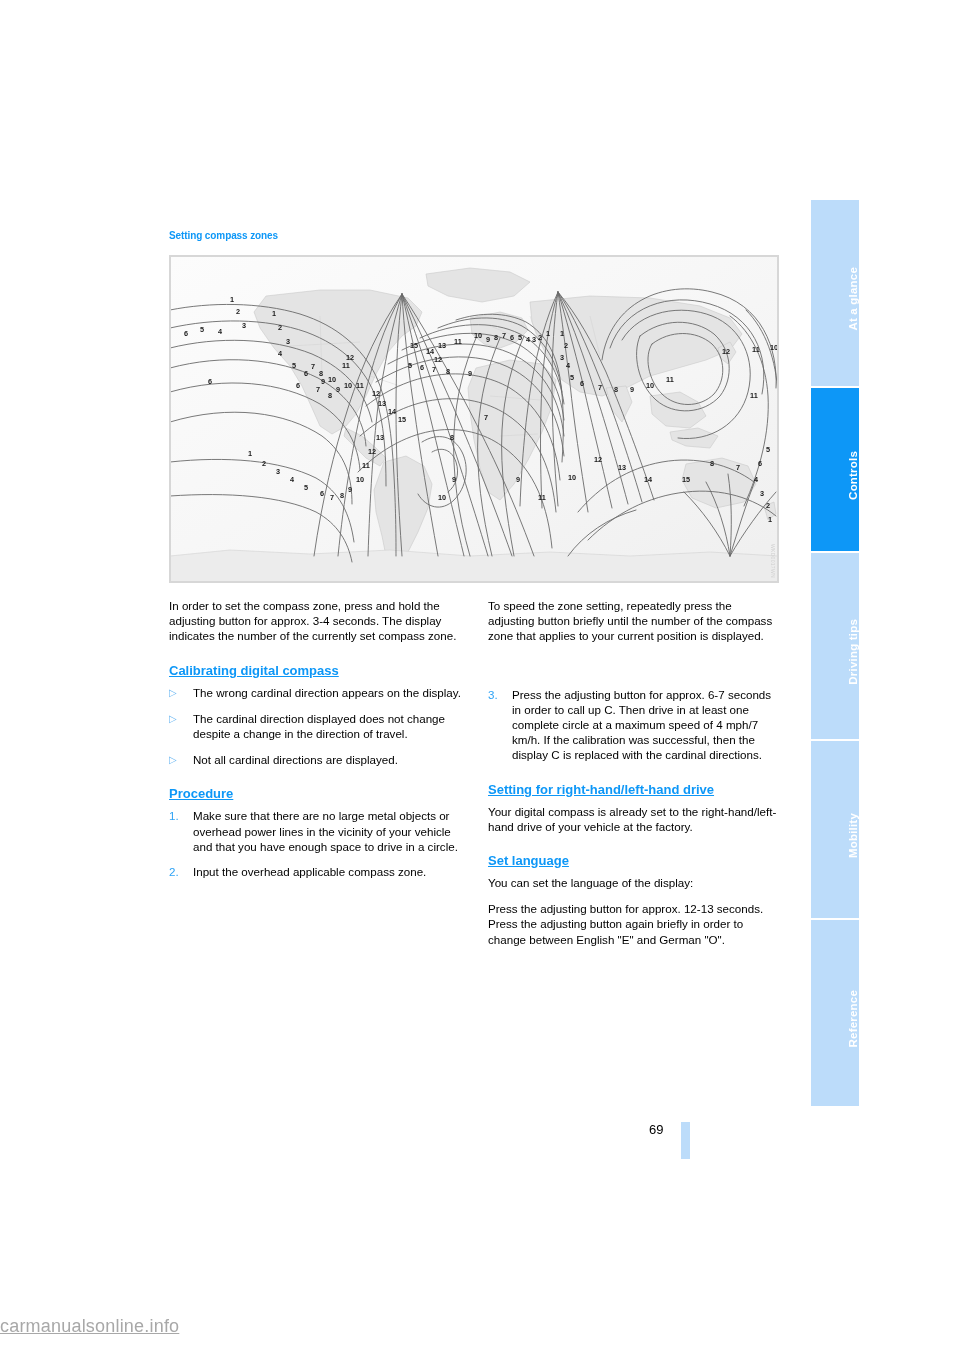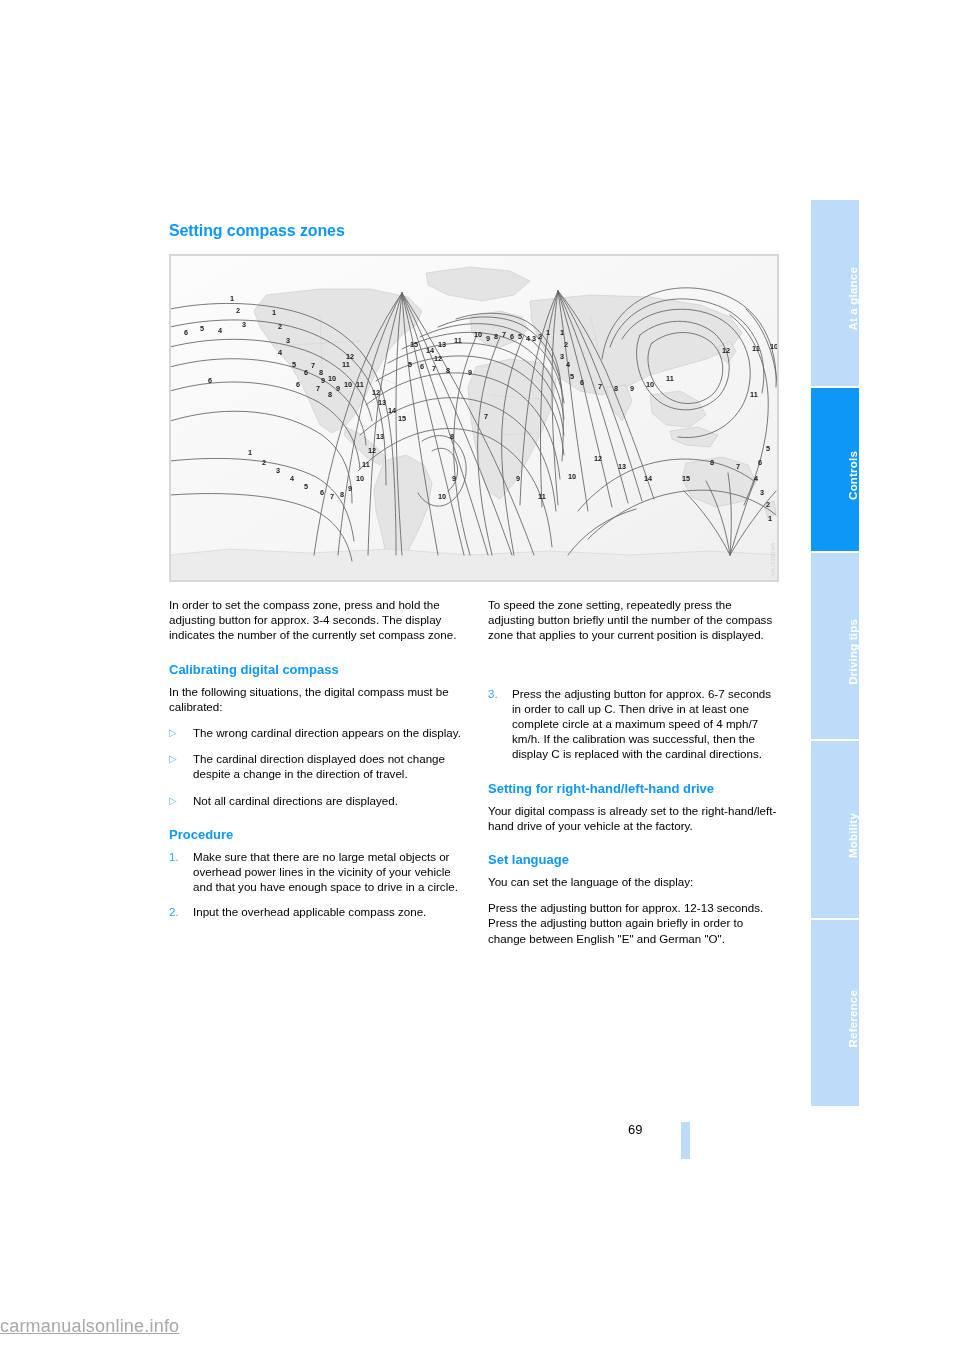--- a/index.html
+++ b/index.html
@@ -55,24 +55,24 @@
 
   
   .content {
     position: absolute;
     left: 169px;
     top: 222px;
     width: 612px;
   }
 
   h1.section-title {
-    font-size: 16px;
+    font-size: 10px;
     font-weight: bold;
     color: #0d97f7;
-    margin: 0 0 14px 0;
+    margin: 8px 0 14px 0;
     letter-spacing: -0.1px;
   }
 
   
   .figure {
     width: 610px;
     height: 328px;
     border: 1px solid #d7d7d7;
     background: #fdfdfd;
     position: relative;
@@ -102,20 +102,21 @@
     font-size: 11.6px;
     line-height: 15.2px;
     color: #000000;
     margin: 0 0 11px 0;
   }
   h2.sub {
     font-size: 13px;
     font-weight: bold;
     color: #0d97f7;
     margin: 19px 0 7px 0;
+    text-decoration: underline;
   }
 
   ul.arrow-list { list-style: none; margin: 0 0 2px 0; padding: 0; }
   ul.arrow-list li {
     position: relative;
     padding-left: 24px;
     font-size: 11.6px;
     line-height: 15.2px;
     margin-bottom: 11px;
   }
@@ -142,21 +143,21 @@
     top: 0;
     color: #2fa3f5;
     font-size: 11.6px;
     line-height: 15.2px;
     font-weight: normal;
   }
 
   
   .page-number {
     position: absolute;
-    left: 628px;
+    left: 649px;
     top: 1122px;
     font-size: 13px;
     color: #000000;
     font-weight: normal;
   }
   .page-marker {
     position: absolute;
     left: 681px;
     top: 1122px;
     width: 9px;
@@ -445,21 +446,20 @@
       <span class="fig-id">WKD0017WN</span>
     </div>
 
     <div class="cols">
 
       <div class="col">
 
         <p class="body">In order to set the compass zone, press and hold the adjusting button for approx. 3-4 seconds. The display indicates the number of the currently set compass zone.</p>
 
         <h2 class="sub">Calibrating digital compass</h2>
-        <p class="body">In the following situations, the digital compass must be calibrated:</p>
 
         <ul class="arrow-list">
           <li>
             <span class="arrow-glyph">▷</span>
             <span>The wrong cardinal direction appears on the display.</span>
           </li>
           <li>
             <span class="arrow-glyph">▷</span>
             <span>The cardinal direction displayed does not change despite a change in the direction of travel.</span>
           </li>

